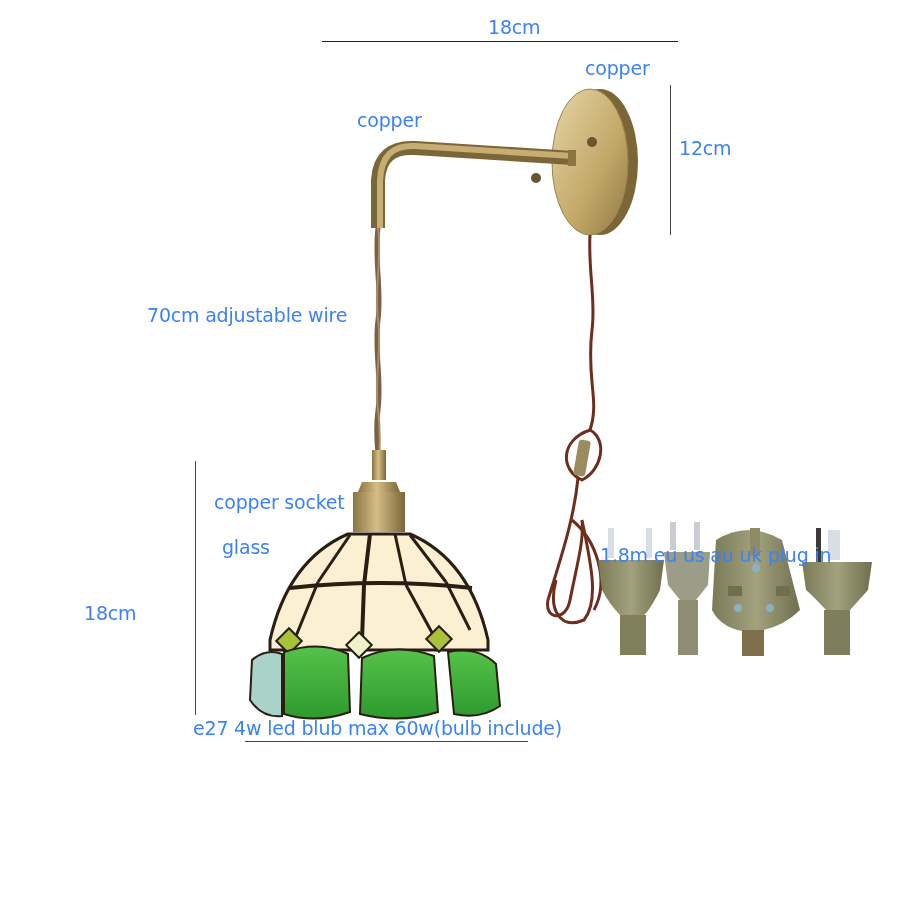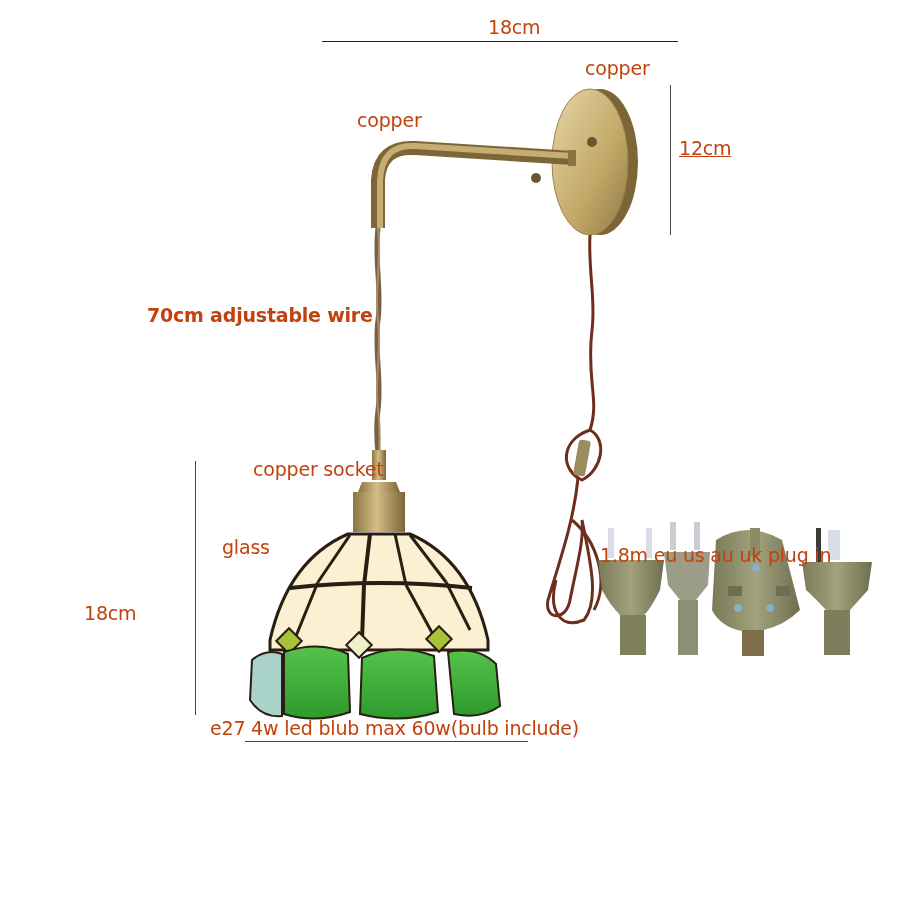--- a/index.html
+++ b/index.html
@@ -1,18 +1,18 @@
 <!DOCTYPE html>
 <html><head>
   <meta charset="utf-8">
   <style>
     html, body { margin: 0; padding: 0; background: #ffffff; }
     body { width: 900px; height: 900px; position: relative; overflow: hidden;
            font-family: "DejaVu Sans", "Liberation Sans", sans-serif; color: #111111; }
-    .label { position: absolute; font-size: 19px; font-weight: normal; white-space: nowrap; letter-spacing: -0.2px; color: #c2410c; }
+    .label { position: absolute; font-size: 19px; font-weight: normal; white-space: nowrap; letter-spacing: -0.2px; color: #3b82f6; }
     .dim-line-h { position: absolute; height: 1px; background: #222; }
     .dim-line-v { position: absolute; width: 1px; background: #444; }
     svg.art { position: absolute; left: 0; top: 0; }
   </style>
 </head>
 <body>
 
 <svg class="art" width="900" height="900" viewBox="0 0 900 900">
   <defs>
     <linearGradient id="brassGrad" x1="0" y1="0" x2="1" y2="0">
@@ -130,19 +130,19 @@
 </svg>
 
 <div class="dim-line-h" style="left:322px; top:41px; width:356px;"></div>
 <div class="dim-line-v" style="left:670px; top:85px; height:150px;"></div>
 <div class="dim-line-v" style="left:195px; top:461px; height:254px;"></div>
 <div class="dim-line-h" style="left:245px; top:741px; width:283px; background:#444;"></div>
 
 <div class="label" style="left:488px; top:16px;">18cm</div>
 <div class="label" style="left:585px; top:57px;">copper</div>
 <div class="label" style="left:357px; top:109px;">copper</div>
-<div class="label" style="left:679px; top:137px;text-decoration:underline;">12cm</div>
-<div class="label" style="left:147px; top:304px;font-weight:bold;">70cm adjustable wire</div>
-<div class="label" style="left:214px; top:458px;margin-left:39px;">copper socket</div>
+<div class="label" style="left:679px; top:137px;">12cm</div>
+<div class="label" style="left:147px; top:304px;">70cm adjustable wire</div>
+<div class="label" style="left:214px; top:491px;">copper socket</div>
 <div class="label" style="left:222px; top:536px;">glass</div>
 <div class="label" style="left:84px; top:602px;">18cm</div>
 <div class="label" style="left:600px; top:500px;margin-top:44px;">1.8m eu us au uk plug in</div>
-<div class="label" style="left:210px; top:717px;">e27 4w led blub max 60w(bulb include)</div>
+<div class="label" style="left:193px; top:717px;">e27 4w led blub max 60w(bulb include)</div>
 
 </body></html>

